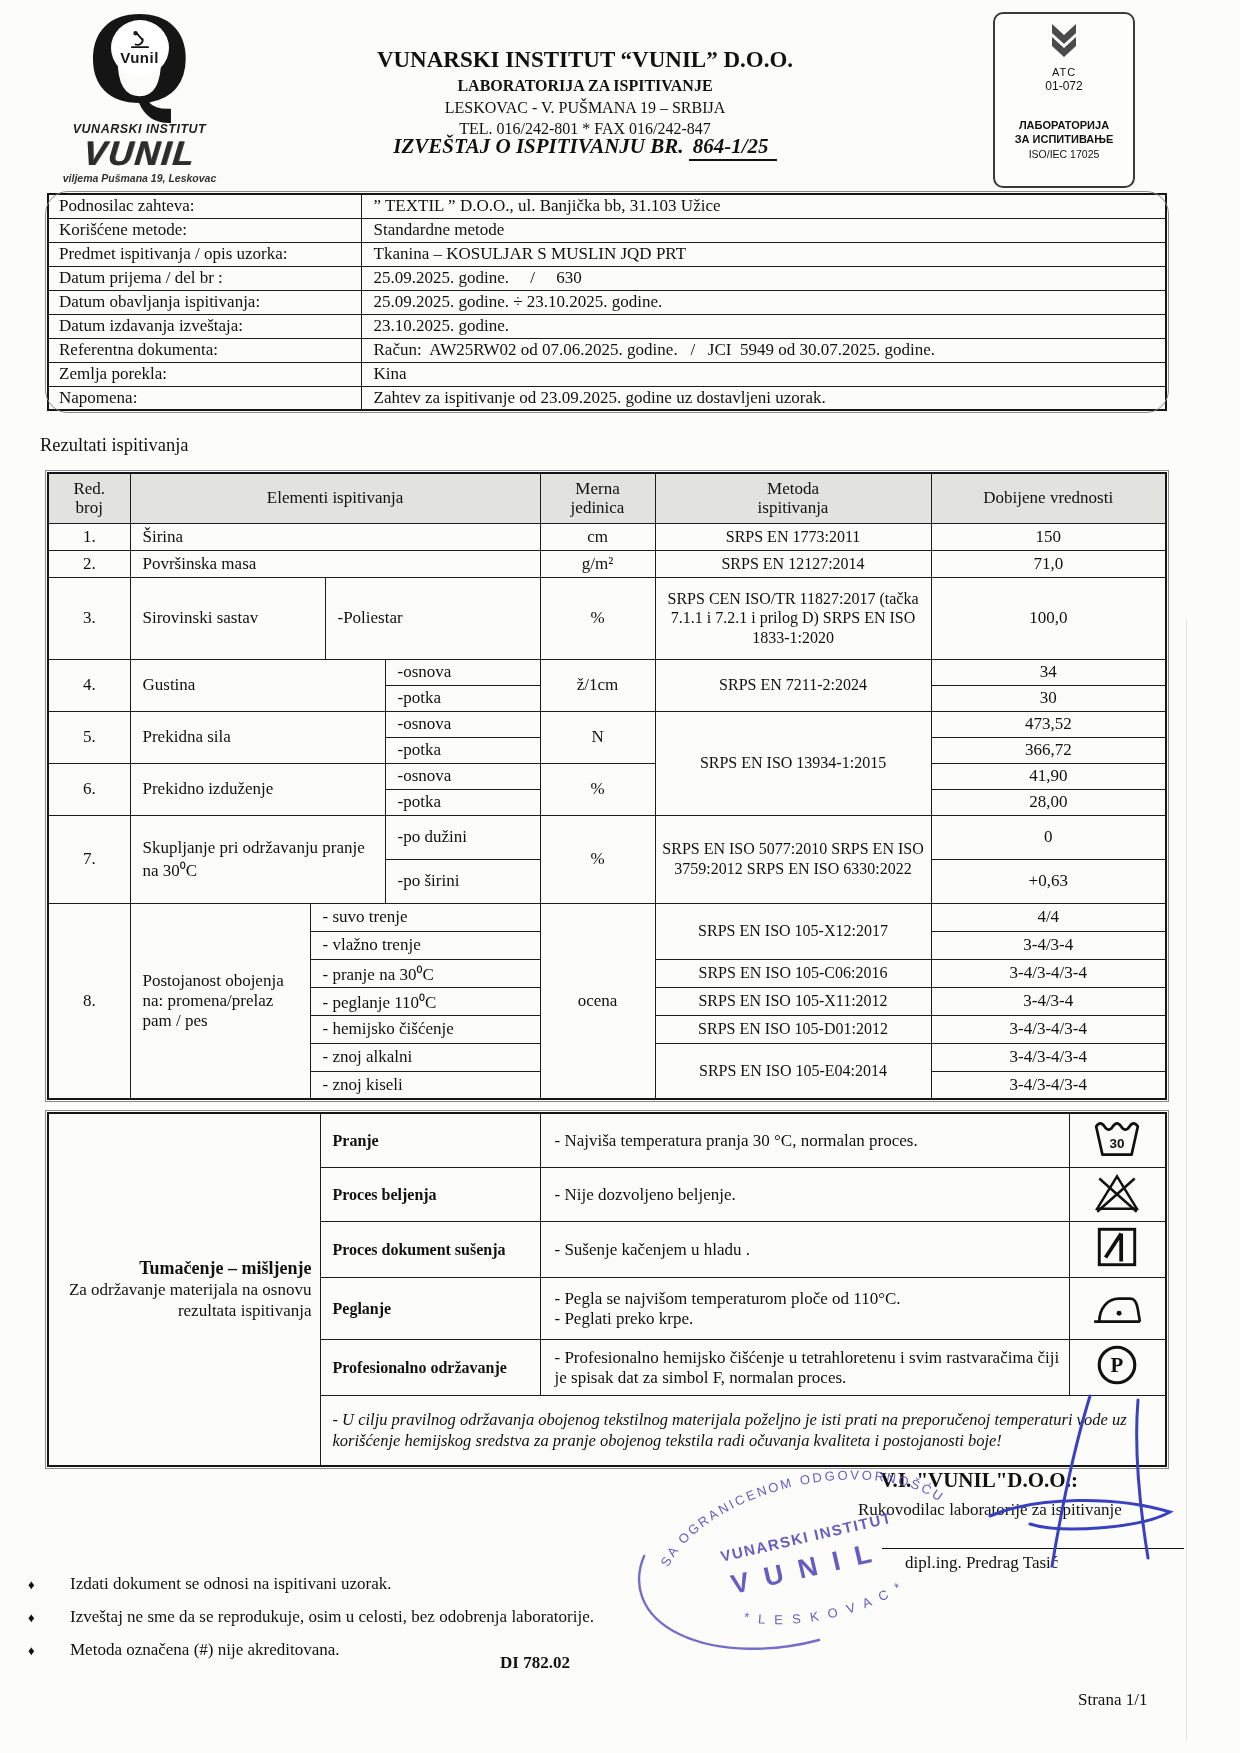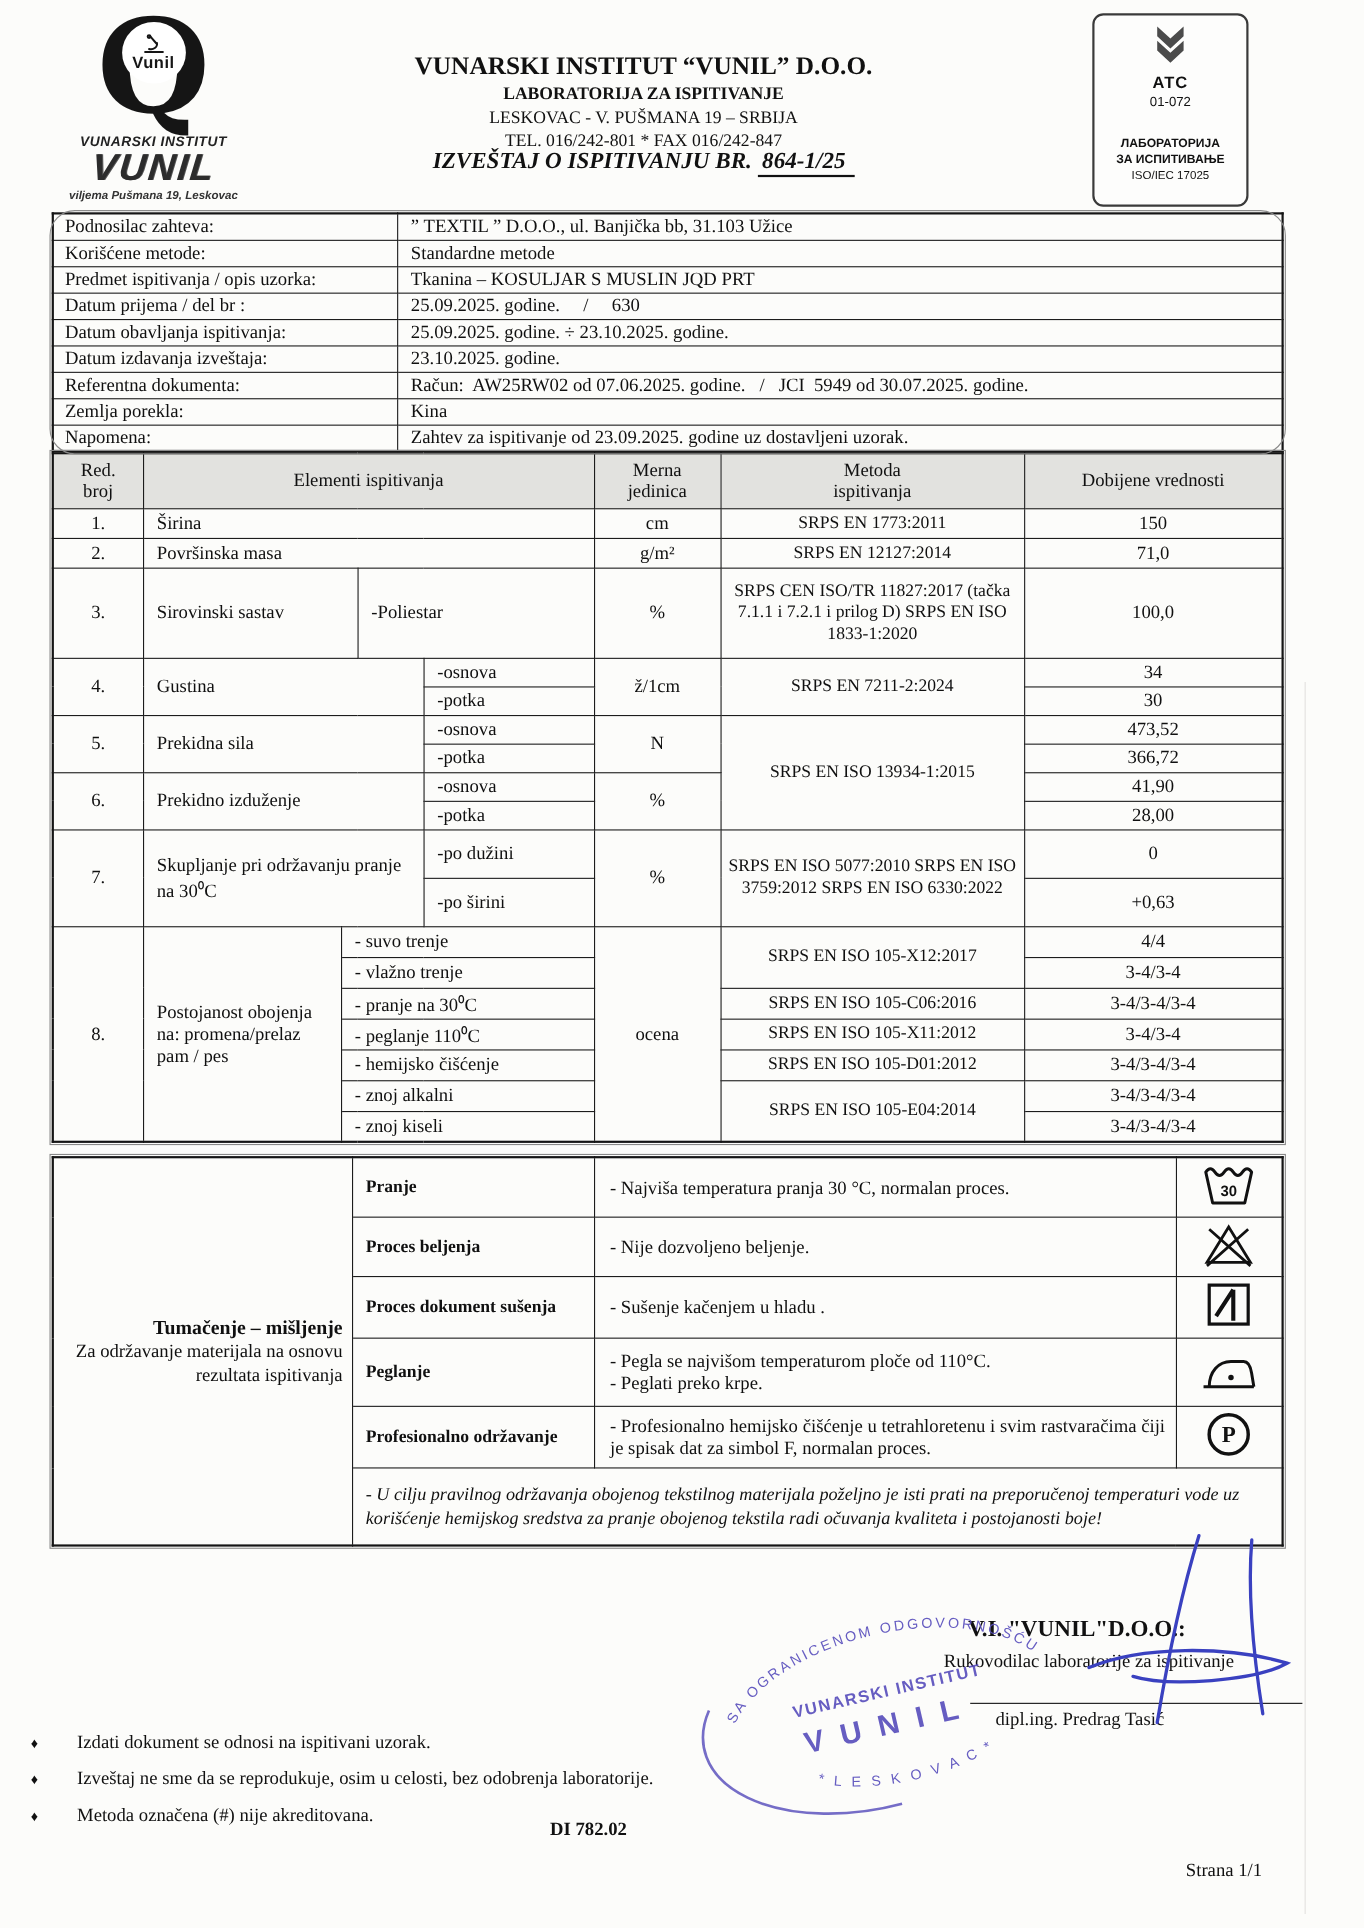--- a/index.html
+++ b/index.html
@@ -24,21 +24,21 @@
   .center-block { position:absolute; left:250px; top:10px; width:670px; text-align:center; }
   .org { font-size:23px; font-weight:bold;margin-top:37px; }
   .lab { font-size:16px; font-weight:bold; margin-top:4px; }
   .addr { font-size:16px; margin-top:4px; }
   .tel { font-size:16px; margin-top:3px; }
   .title-line { position:absolute; left:250px; top:134px; width:670px; text-align:center;
                 font-size:21px; font-weight:bold; font-style:italic; }
   .title-num { border-bottom:2px solid #111; padding:0 8px 1px 4px;text-align:right; }
   .badge { position:absolute; left:993px; top:12px; width:142px; height:176px; border:2px solid #3a3a3a; border-radius:10px;
            font-family:"Liberation Sans", sans-serif; text-align:center; padding-top:8px; background:#fdfdfc; }
-  .badge-name { font-weight:bold; font-size:15px; letter-spacing:1px; margin-top:2px; }
+  .badge-name { font-weight:normal; font-size:11px; letter-spacing:1px; margin-top:2px; }
   .badge-code { font-size:12px; margin-top:1px; }
   .badge-l { font-size:11px; font-weight:bold; line-height:1.25; }
   .badge-iso { font-size:10.5px; margin-top:1px; }
   .badge-sep { height:26px; }
   
   table { border-collapse:collapse; table-layout:fixed; }
   .doc-table { margin-left:47px; width:1118px; border:2.5px solid #151515; outline:1px solid #8a8a8a; outline-offset:1.5px; }
   td, th { border:1.6px solid #1c1c1c; font-size:17px; font-weight:normal; color:#101010; padding:1px 6px; vertical-align:middle; overflow:hidden; }
   
   .info { margin-top:1px;border-radius:21px; }
@@ -172,20 +172,21 @@
           <td class="k">Zemlja porekla:</td>
           <td class="v">Kina</td>
         </tr>
       <tr>
           <td class="k">Napomena:</td>
           <td class="v">Zahtev za ispitivanje od 23.09.2025. godine uz dostavljeni uzorak.</td>
         </tr>
     </tbody>
   </table>
 
+  <div class="res-title">Rezultati ispitivanja</div>
 
   <table class="doc-table res">
     <colgroup>
       <col style="width:82px">
         <col style="width:180px">
         <col style="width:15px">
         <col style="width:60px">
       <col style="width:155px">
         <col style="width:115px">
         <col style="width:276px">

